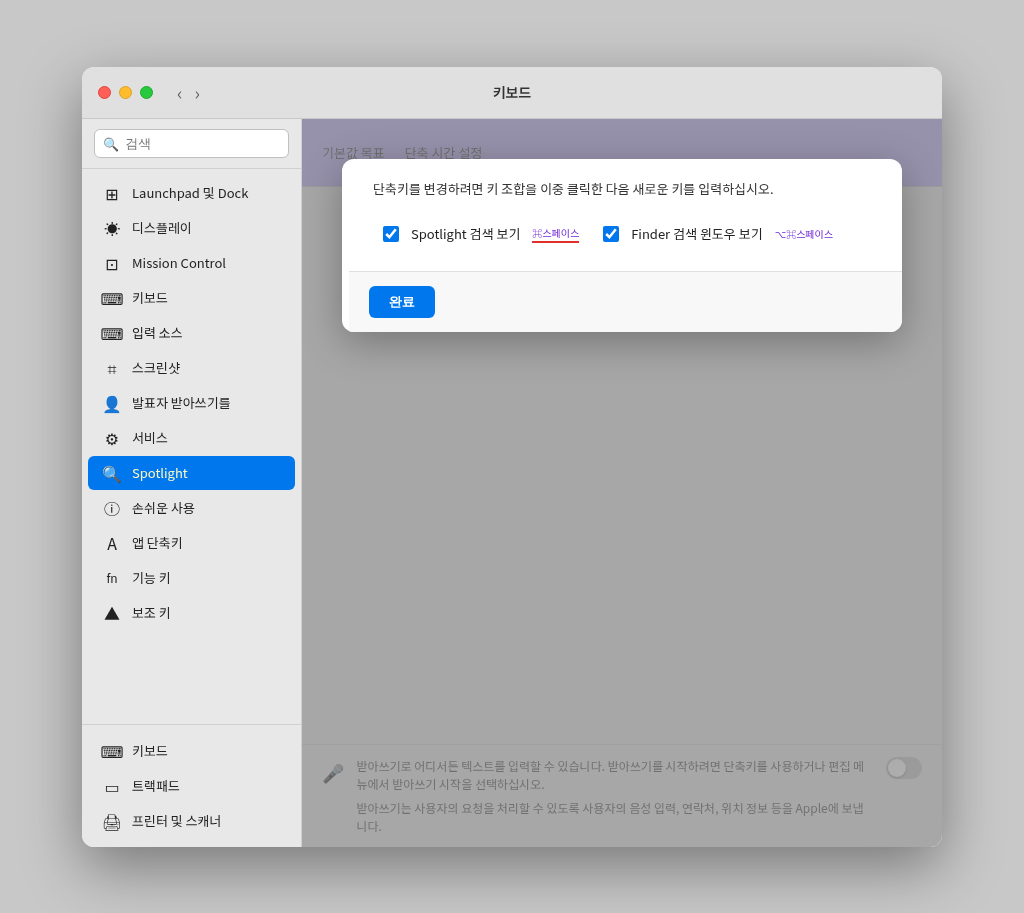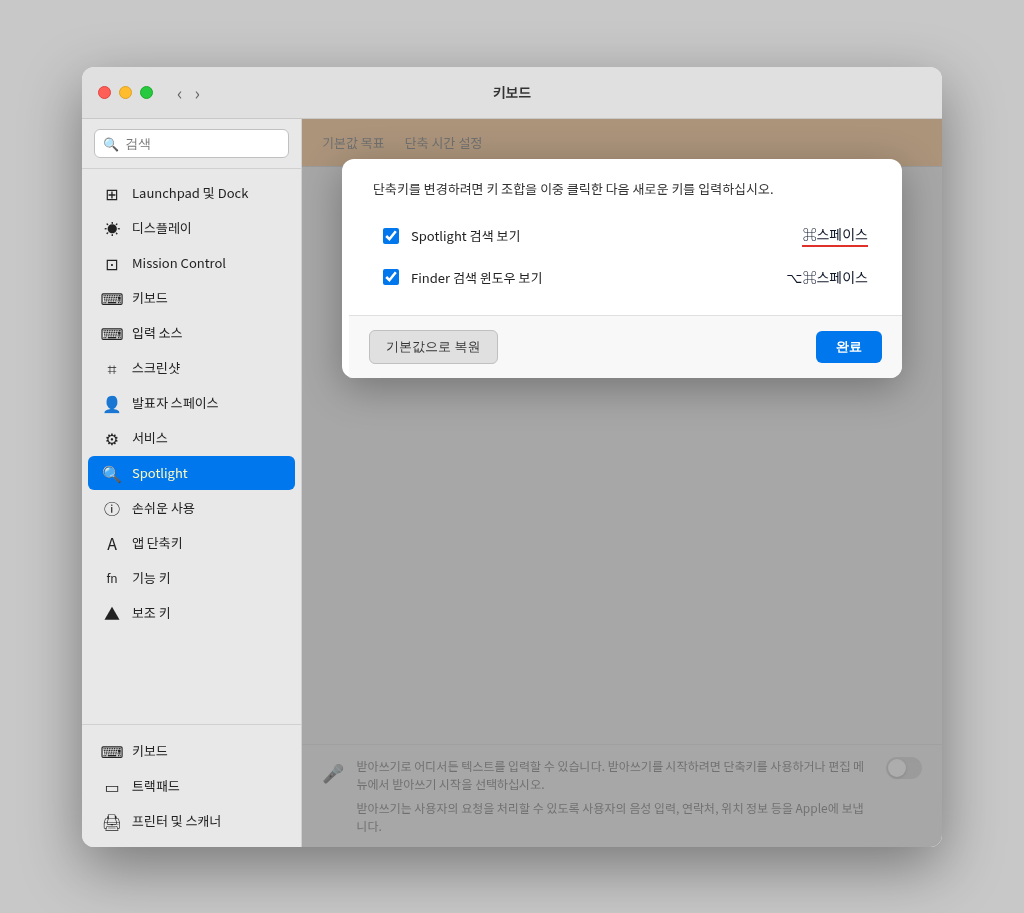--- a/index.html
+++ b/index.html
@@ -150,23 +150,23 @@
     }
     .content-area {
       flex: 1;
       display: flex;
       flex-direction: column;
       background: #f0f0f0;
       overflow: hidden;
       position: relative;
     }
     .content-header {
-      background: #fdba74;
+      background: #c4b5fd;
       border-bottom: 1px solid #d0d0d0;
-      padding: 10px 20px;
+      padding: 20px 20px;
       display: flex;
       flex-direction: column;
       gap: 6px;
       opacity: 0.5;
       flex-shrink: 0;
     }
     .content-header-row {
       display: flex;
       align-items: center;
       justify-content: space-between;
@@ -216,21 +216,20 @@
       flex: 1;
     }
     .modal-instruction {
       font-size: 13px;
       color: #333;
       margin-bottom: 18px;
       line-height: 1.5;
     }
     .shortcut-list {
       display: flex;
-      flex-direction: column;
       gap: 4px;
     }
     .shortcut-item {
       display: flex;
       align-items: center;
       gap: 12px;
       padding: 8px 10px;
       border-radius: 6px;
     }
     .shortcut-checkbox {
@@ -239,22 +238,22 @@
       accent-color: #0077ed;
       cursor: pointer;
       flex-shrink: 0;
     }
     .shortcut-label {
       flex: 1;
       font-size: 13px;
       color: #222;
     }
     .shortcut-key {
-      font-size: 14px;
-      color: #0f172a;
+      font-size: 10px;
+      color: #6d28d9;
     }
     .shortcut-key.highlighted {
       border-bottom: 2px solid #e0302a;
       padding-bottom: 1px;
     }
     .modal-footer {
       border-top: 1px solid #e0e0e0;
       padding: 14px 20px;
       display: flex;
       justify-content: space-between;
@@ -372,21 +371,21 @@
           <div class="sidebar-item">
             <div class="item-icon" style="background: transparent; font-size: 16px;">⌨</div>
             <span class="item-label">입력 소스</span>
           </div>
           <div class="sidebar-item">
             <div class="item-icon" style="background: transparent; font-size: 16px;">⌗</div>
             <span class="item-label">스크린샷</span>
           </div>
           <div class="sidebar-item">
             <div class="item-icon" style="background: transparent; font-size: 16px;">👤</div>
-            <span class="item-label">발표자 스페이스</span>
+            <span class="item-label">발표자 받아쓰기를</span>
           </div>
           <div class="sidebar-item">
             <div class="item-icon" style="background: transparent; font-size: 16px;">⚙</div>
             <span class="item-label">서비스</span>
           </div>
           <div class="sidebar-item active">
             <div class="item-icon" style="font-size: 16px;">🔍</div>
             <span class="item-label">Spotlight</span>
           </div>
           <div class="sidebar-item">
@@ -448,21 +447,20 @@
                   <span class="shortcut-key highlighted">⌘스페이스</span>
                 </div>
                 <div class="shortcut-item">
                   <input type="checkbox" class="shortcut-checkbox" checked="" style="">
                   <span class="shortcut-label">Finder 검색 윈도우 보기</span>
                   <span class="shortcut-key">⌥⌘스페이스</span>
                 </div>
               </div>
           </div>
           <div class="modal-footer">
-            <button class="btn-restore">기본값으로 복원</button>
             <button class="btn-done">완료</button>
           </div>
         </div>
       </div>
 
       <div class="content-bottom">
         <div class="dictation-section">
           <span class="dictation-icon">🎤</span>
           <div>
             <p class="dictation-text">받아쓰기로 어디서든 텍스트를 입력할 수 있습니다. 받아쓰기를 시작하려면 단축키를 사용하거나 편집 메뉴에서 받아쓰기 시작을 선택하십시오.</p>

